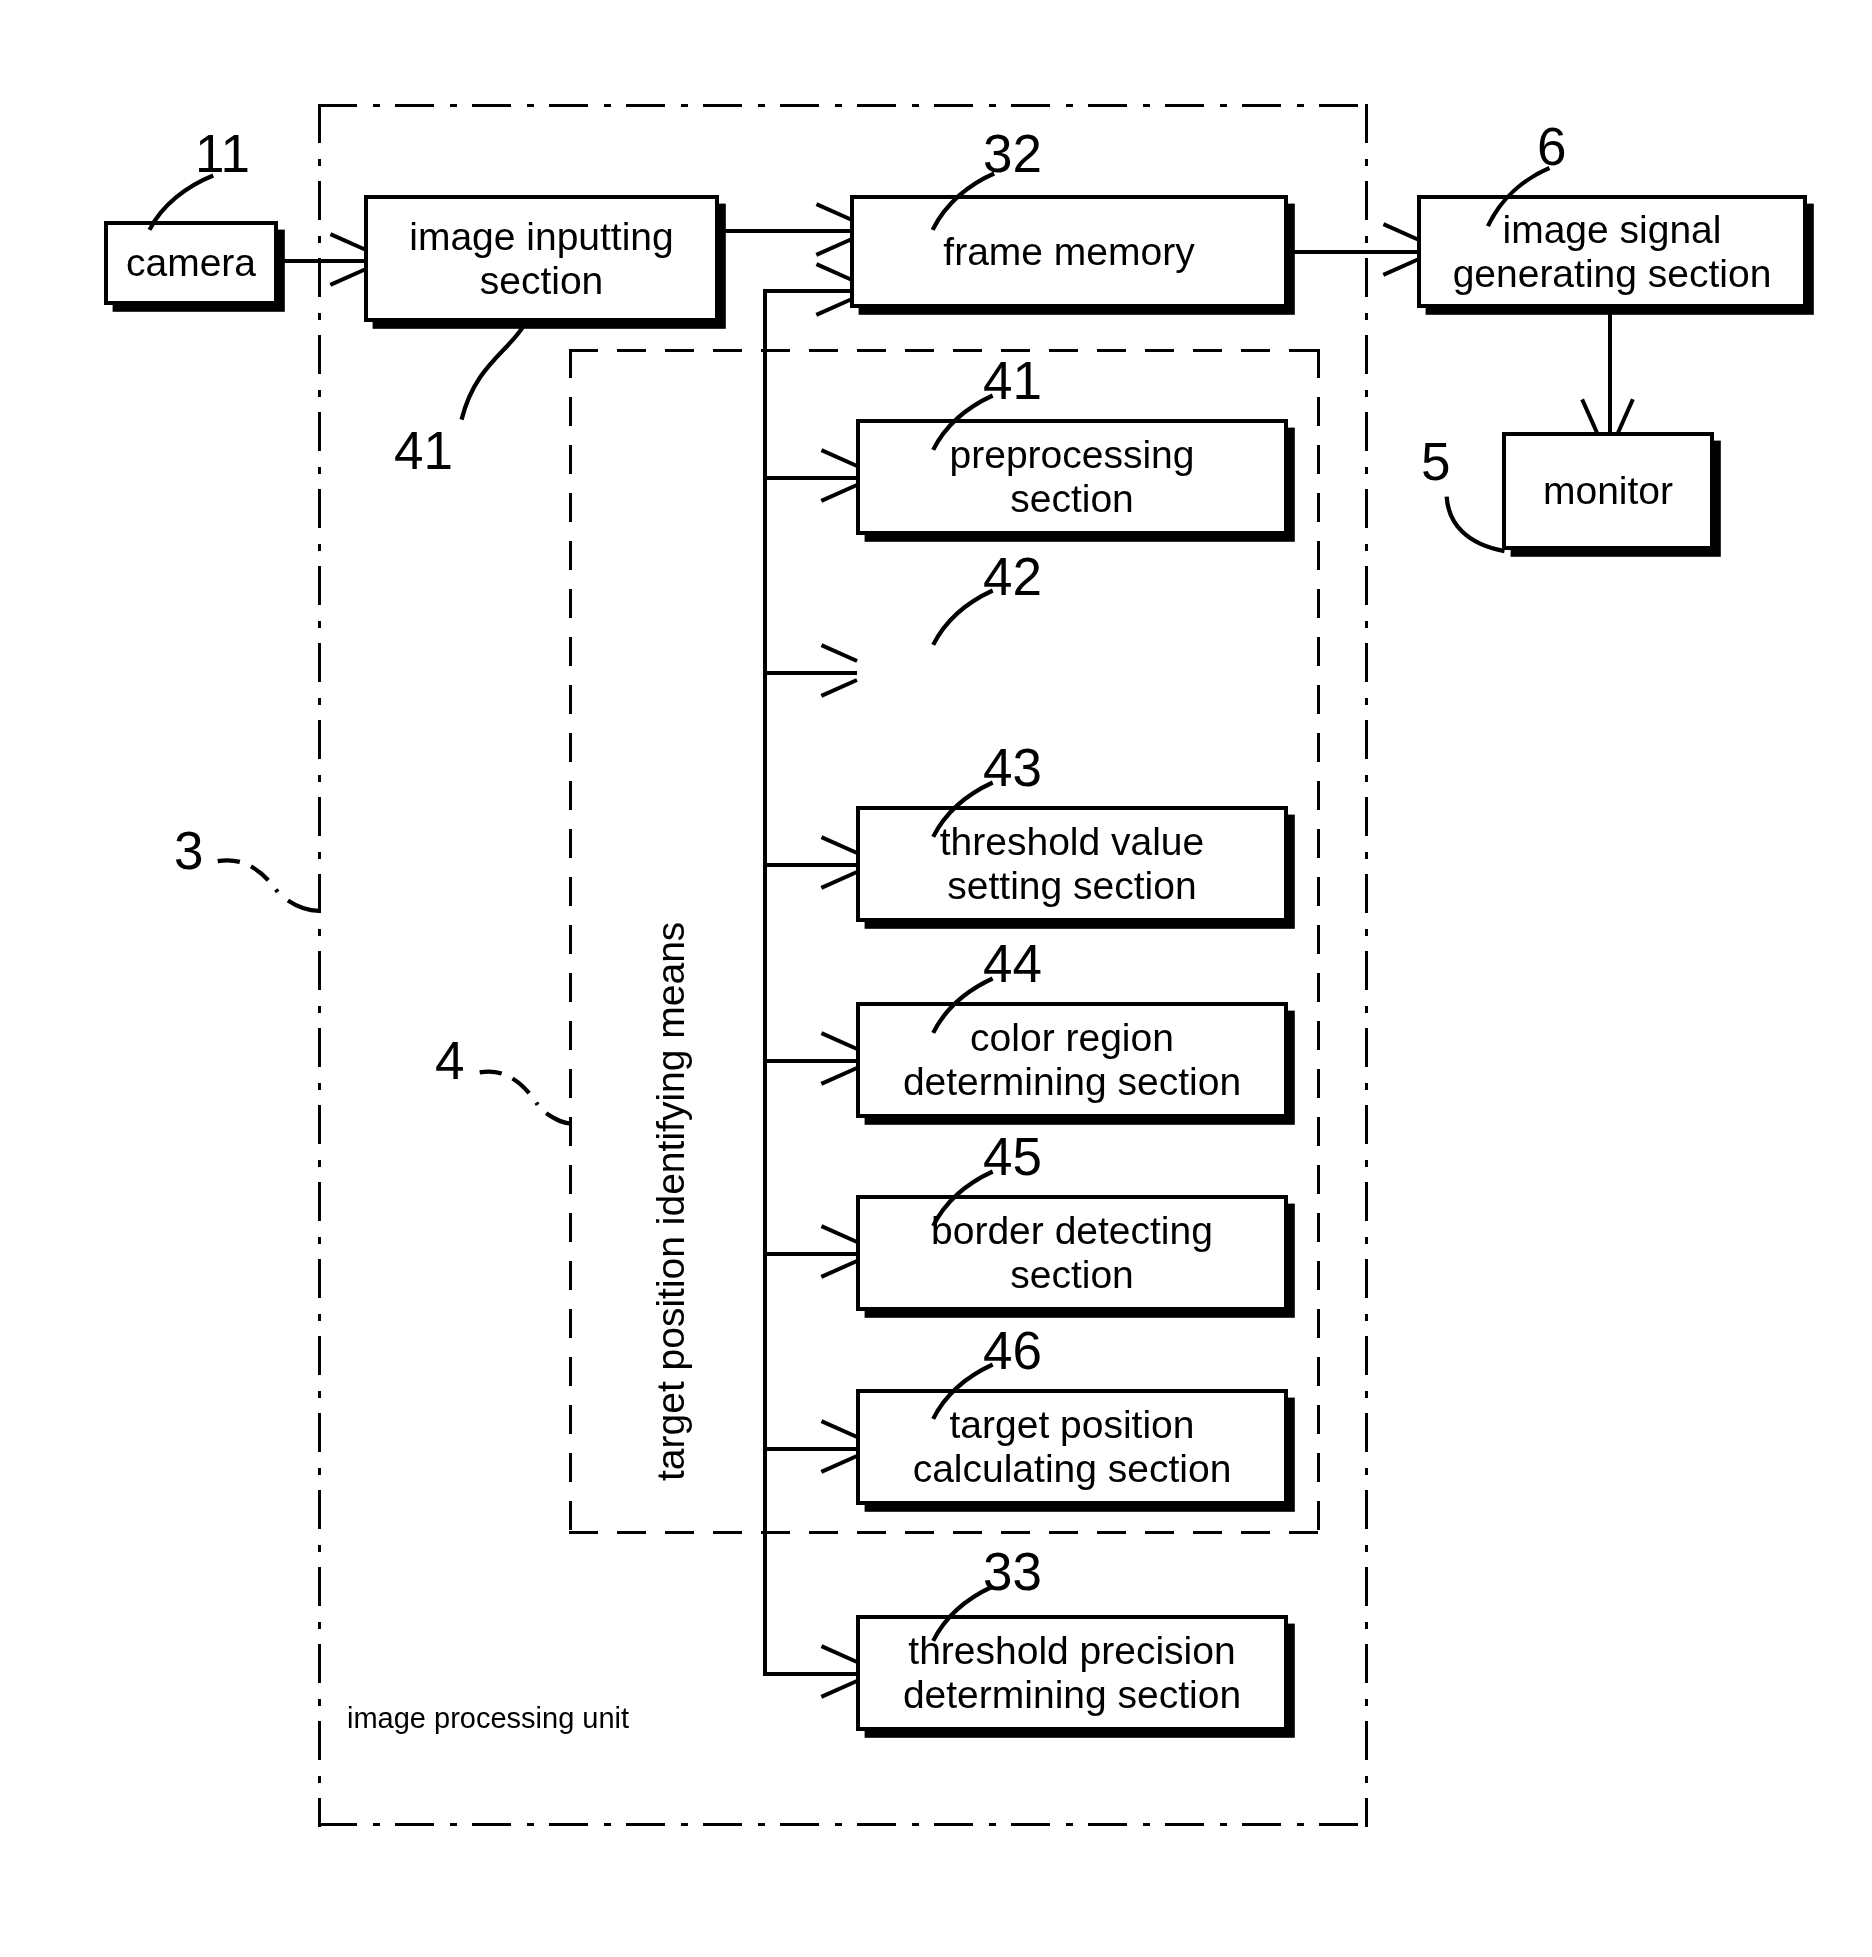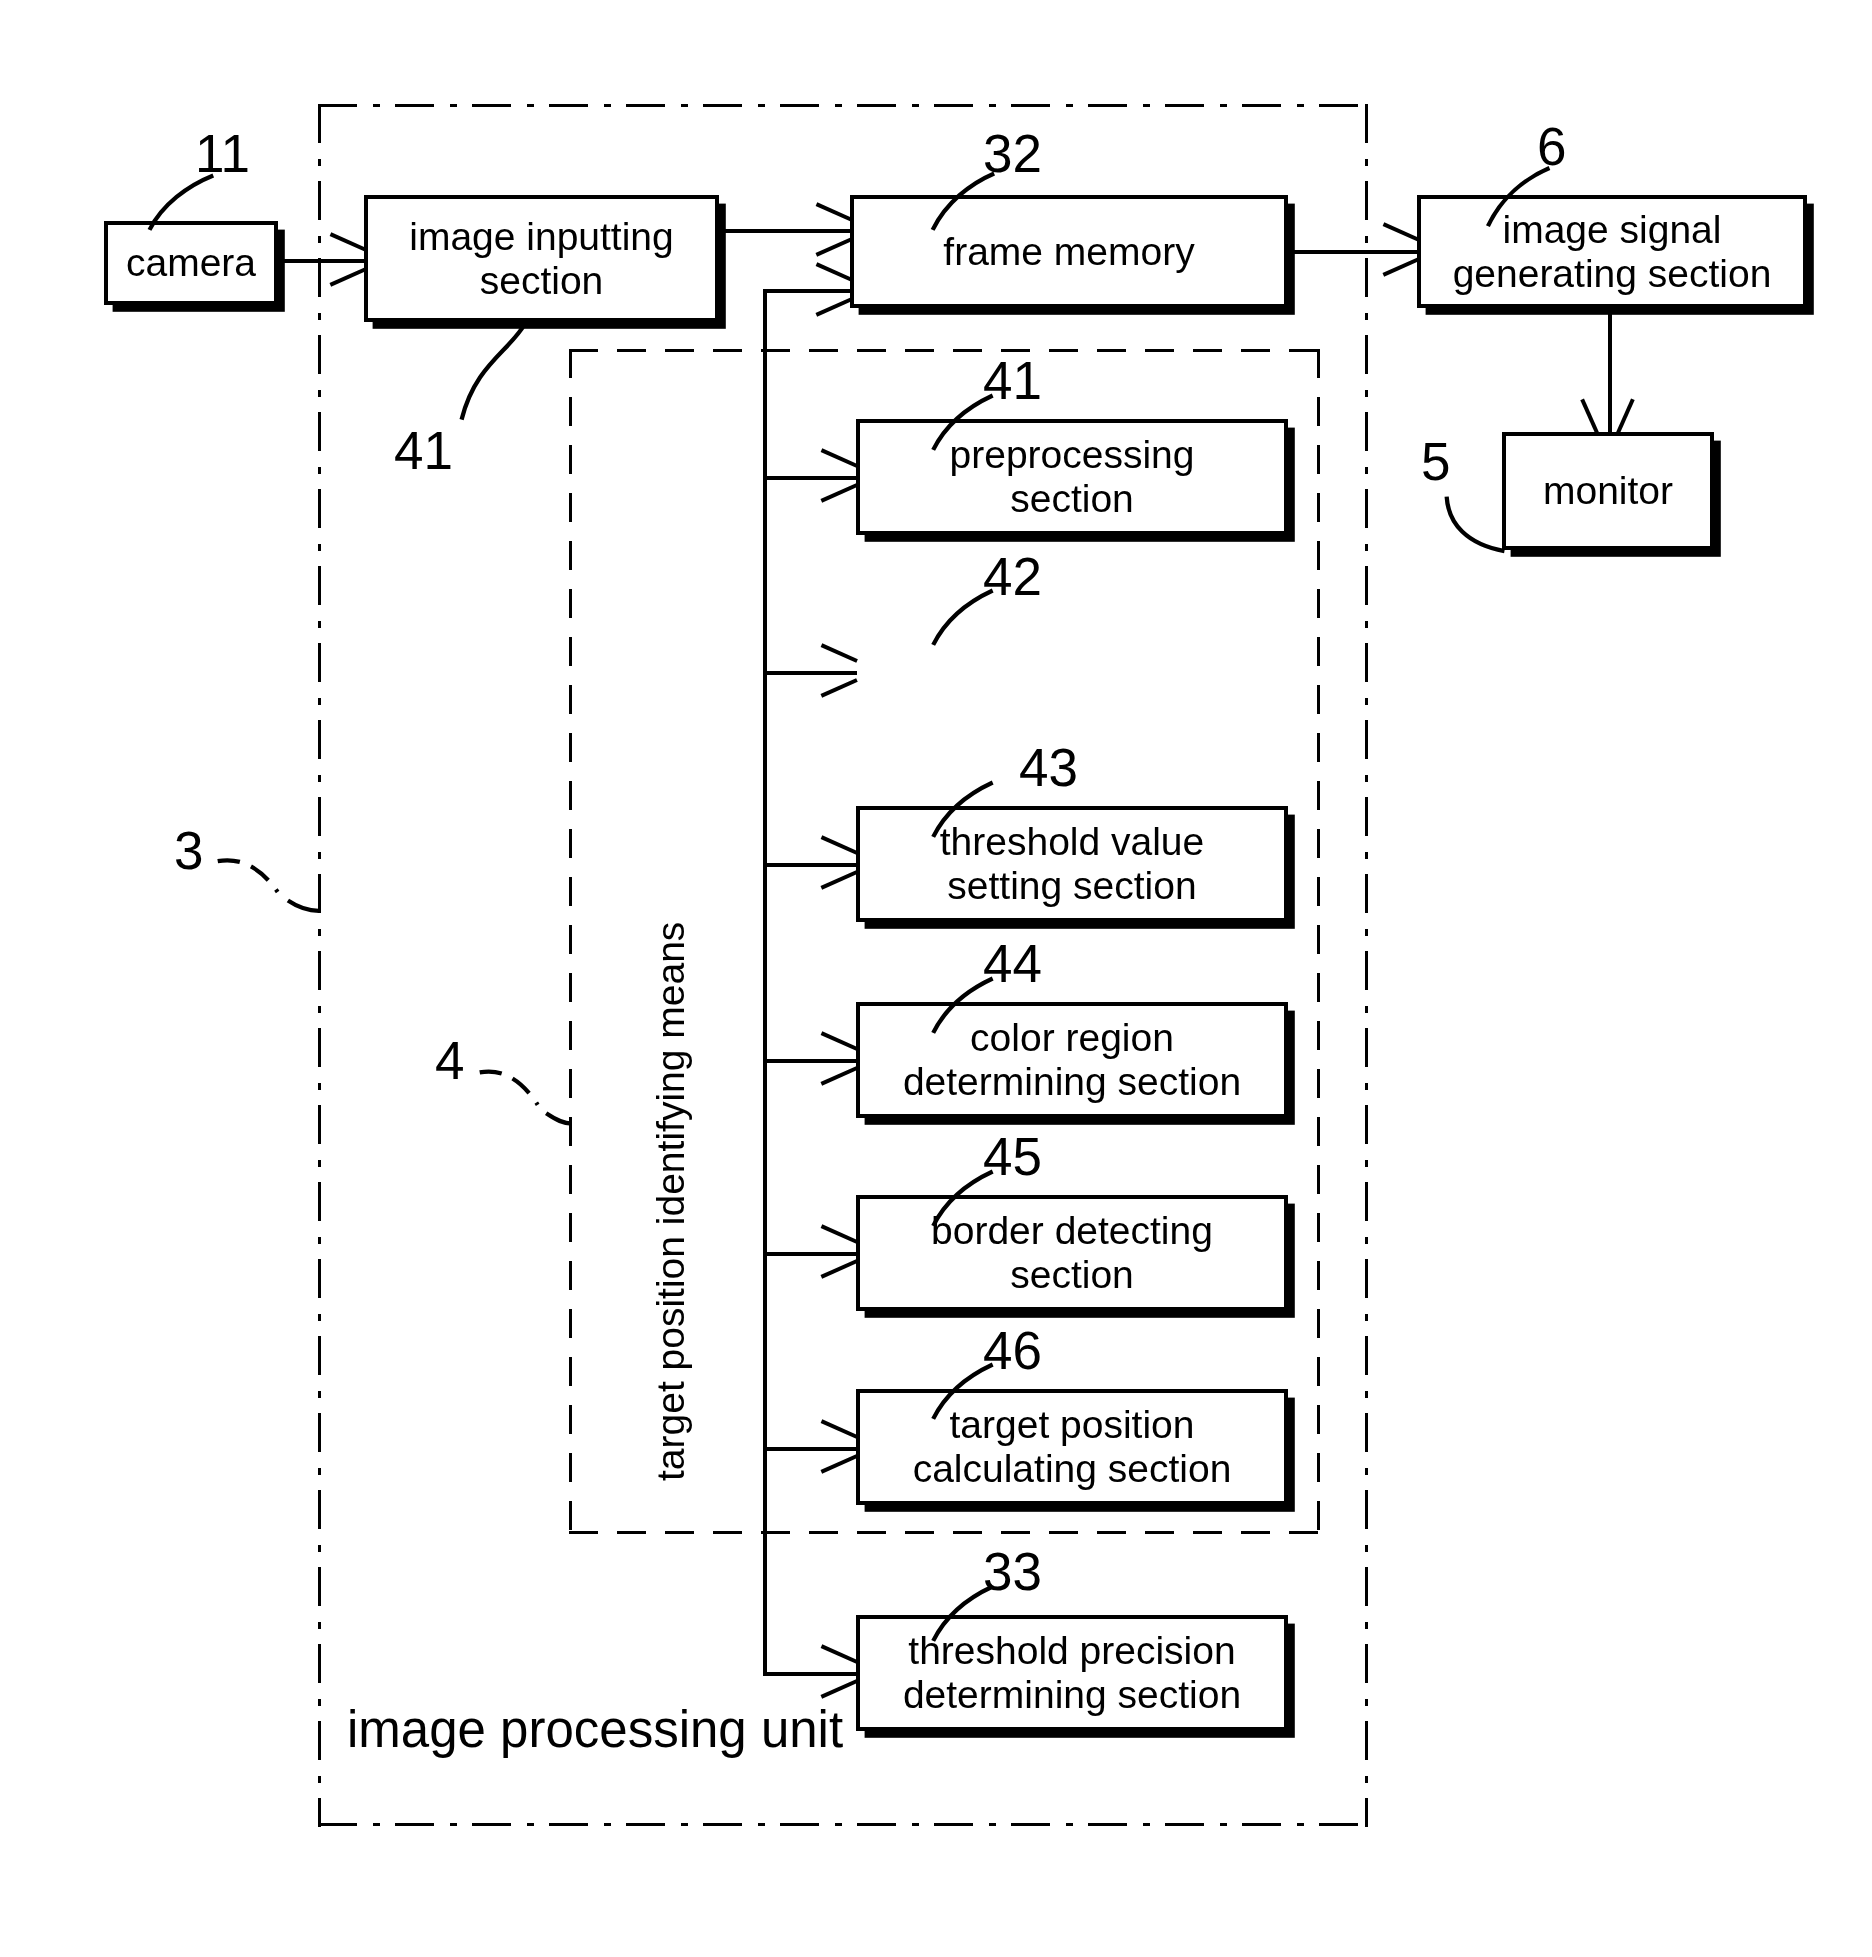--- a/index.html
+++ b/index.html
@@ -65,21 +65,21 @@
   }
   .arrowD:before{left:6.8px;transform:rotate(-24deg);}
   .arrowD:after{left:26px;transform:rotate(24deg);}
 
   
   .refnum{position:absolute;font-size:53px;line-height:1;letter-spacing:0px;}
   .leader{position:absolute;}
   .leader svg{display:block;overflow:visible;}
 
   
-  .caption{position:absolute;font-size:51px;line-height:1;white-space:nowrap;}
+  .caption{position:absolute;font-size:29px;line-height:1;white-space:nowrap;}
   .vcaption{
     position:absolute;font-size:39px;line-height:1;white-space:nowrap;
     transform:rotate(-90deg);transform-origin:0 0;
   }
 </style>
 </head>
 <body>
 
 <div id="stage">
 
@@ -266,21 +266,21 @@
       </svg>
   </div>
 
   <div class="refnum" style="left:983px;top:550px;">42</div>
   <div class="leader" style="left:909px;top:582px;">
     <svg width="90" height="68" viewBox="0 0 105 80">
         <path d="M98 10 C 72 22, 44 42, 28 74" stroke="#000" stroke-width="5" fill="none"></path>
       </svg>
   </div>
 
-  <div class="refnum" style="left:983px;top:741px;margin-left:36px;">43</div>
+  <div class="refnum" style="left:983px;top:741px;">43</div>
   <div class="leader" style="left:909px;top:774px;">
     <svg width="90" height="68" viewBox="0 0 105 80">
         <path d="M98 10 C 72 22, 44 42, 28 74" stroke="#000" stroke-width="5" fill="none"></path>
       </svg>
   </div>
 
   <div class="refnum" style="left:983px;top:937px;">44</div>
   <div class="leader" style="left:909px;top:970px;">
     <svg width="90" height="68" viewBox="0 0 105 80">
         <path d="M98 10 C 72 22, 44 42, 28 74" stroke="#000" stroke-width="5" fill="none"></path>

